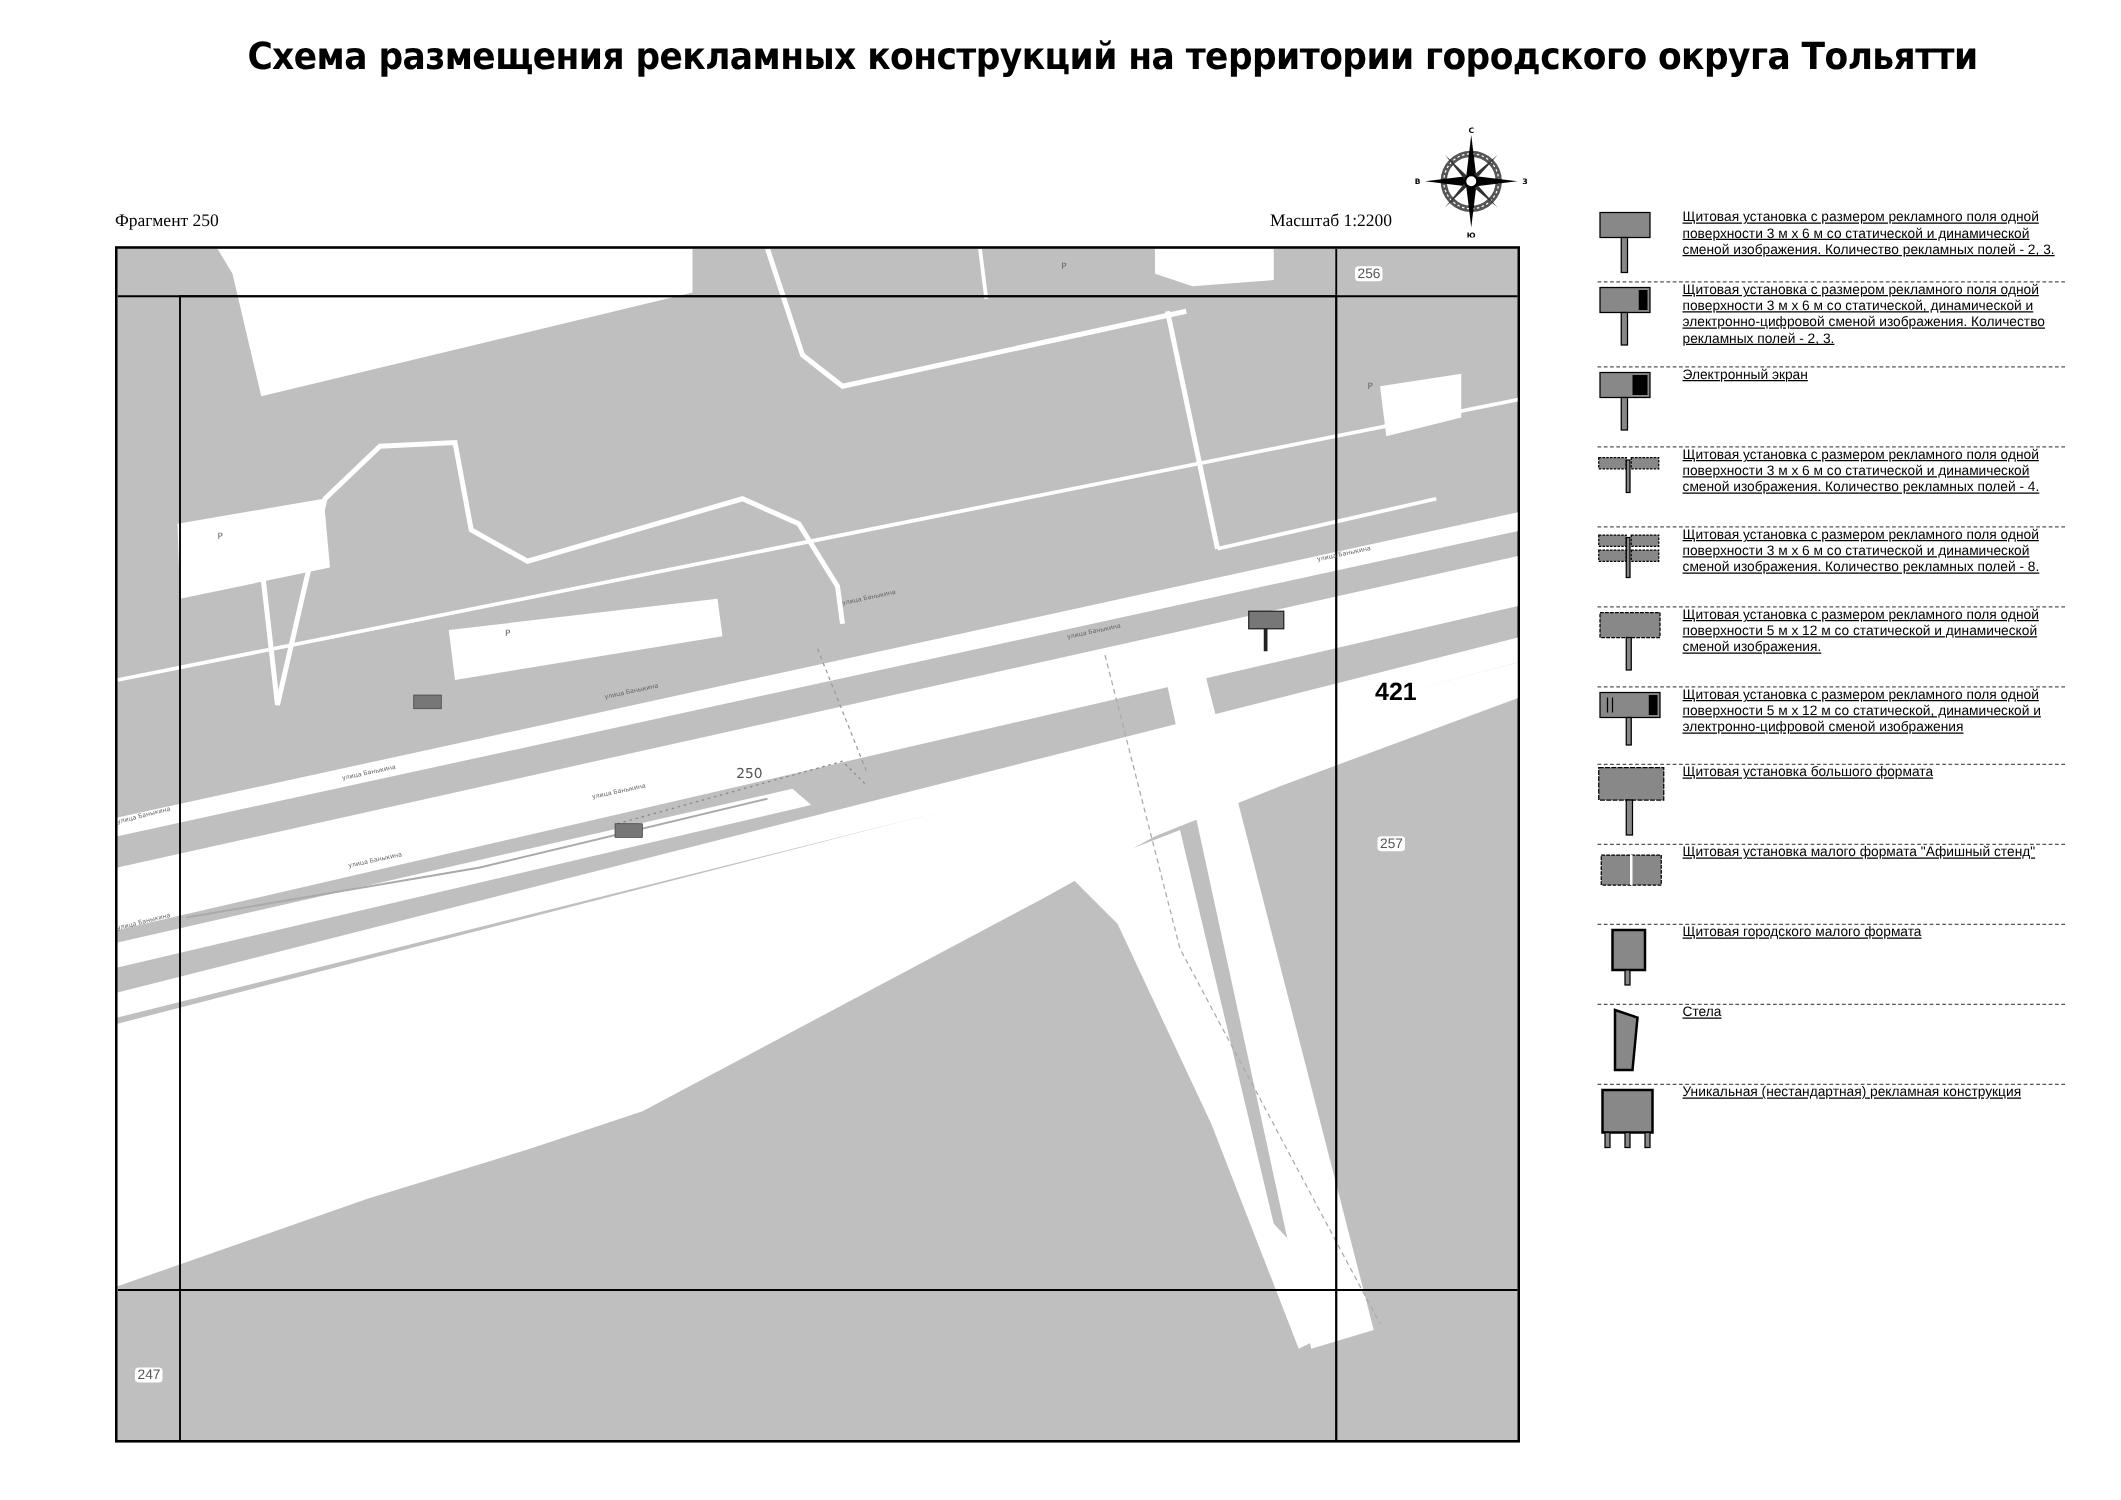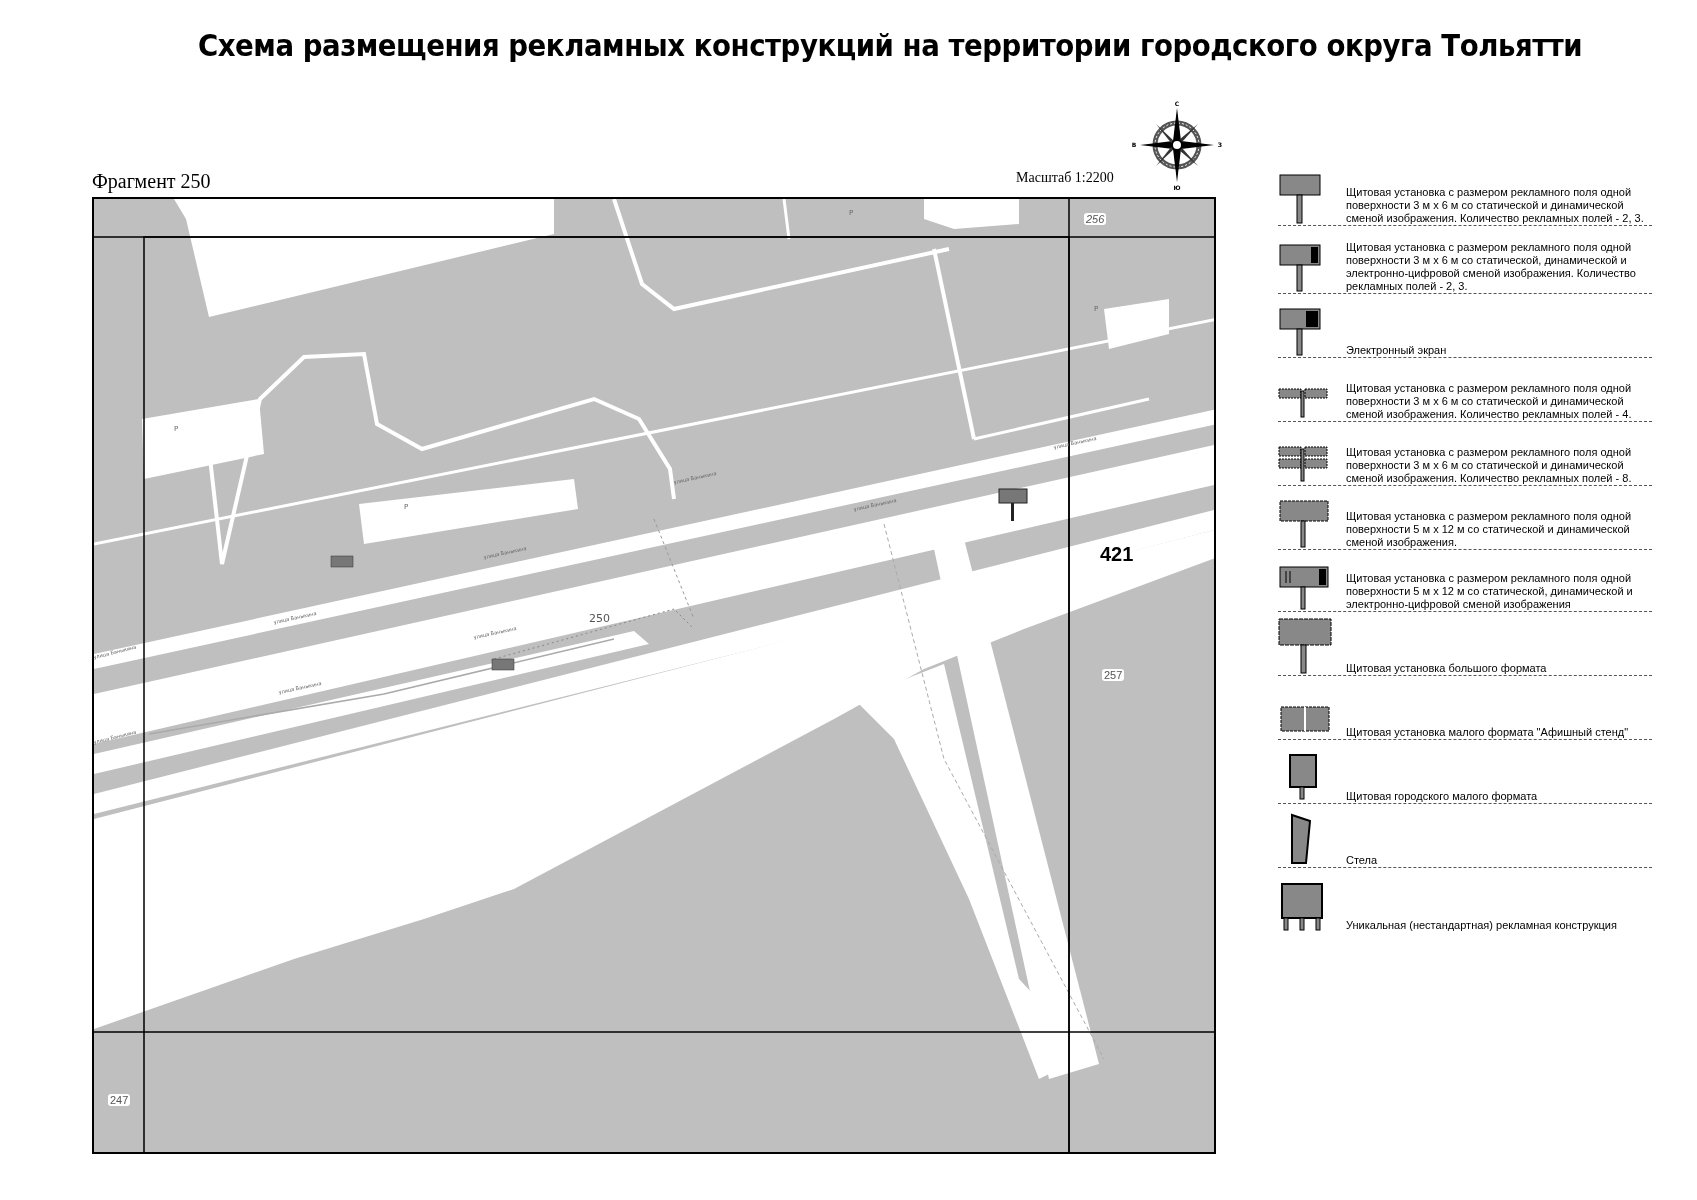--- a/index.html
+++ b/index.html
@@ -1,25 +1,25 @@
 <!DOCTYPE html>
 <html><head>
 <meta charset="utf-8">
 <style>
   html,body{margin:0;padding:0;background:#fff;}
   body{width:1697px;height:1200px;position:relative;overflow:hidden;font-family:"Liberation Sans",sans-serif;color:#000;}
   .title{position:absolute;left:0;top:28px;width:1780px;text-align:center;font-family:"DejaVu Sans",sans-serif;font-weight:bold;font-size:30px;letter-spacing:-0.5px;transform:scaleX(0.92);transform-origin:center;}
-  .frag-label{position:absolute;left:92px;top:170px;font-family:"Liberation Serif",serif;font-size:20px;}
+  .frag-label{position:absolute;left:92px;top:170px;font-family:"Liberation Serif",serif;font-size:14px;}
   .scale-label{position:absolute;left:1016px;top:170px;font-family:"Liberation Serif",serif;font-size:14px;}
   .compass{position:absolute;left:1130px;top:100px;width:95px;height:90px;}
   .map{position:absolute;left:92px;top:197px;width:1124px;height:957px;border:2px solid #000;box-sizing:border-box;background:#bfbfbf;overflow:hidden;}
   .map svg{position:absolute;left:0;top:0;}
   .sheet-num{position:absolute;font-size:11px;color:#555;background:#fff;padding:0 2px;border-radius:3px;}
   .legend{position:absolute;left:1278px;top:168px;width:374px;}
-  .legend-item{display:flex;align-items:flex-end;border-bottom:1px dashed #555;box-sizing:border-box;}
+  .legend-item{display:flex;align-items:flex-start;border-bottom:1px dashed #555;box-sizing:border-box;text-decoration:underline;}
   .legend-icon{width:60px;flex:0 0 60px;display:flex;align-items:center;justify-content:flex-start;}
   .legend-text{font-size:11px;line-height:13px;padding-left:8px;}
   .legend-text.serif{font-family:"Liberation Serif",serif;font-size:13px;line-height:20px;}
   .legend-item:last-child{border-bottom:none;}
   .marker-421{position:absolute;left:1098px;top:543px;font-weight:bold;font-size:20px;background:#fff;padding:0 2px;}
 </style>
 </head>
 <body>
 
 <div class="title">Схема размещения рекламных конструкций на территории городского округа Тольятти</div>
@@ -101,21 +101,21 @@
       <text x="960" y="250" transform="rotate(-12 960 250)">улица Баныкина</text>
     </g>
     <g font-size="7" fill="#666" font-family="DejaVu Sans, sans-serif">
       <text x="80" y="232">P</text>
       <text x="755" y="16">P</text>
       <text x="1000" y="112">P</text>
       <text x="310" y="310">P</text>
     </g>
     <text x="495" y="423" font-size="11" fill="#555" font-family="DejaVu Sans, sans-serif">250</text>
   </svg>
-  <span class="sheet-num" style="left:990px;top:14px;font-style:italic;">256</span>
+  <span class="sheet-num" style="left:990px;top:14px;">256</span>
   <span class="sheet-num" style="left:1008px;top:470px;">257</span>
   <span class="sheet-num" style="left:14px;top:895px;">247</span>
 </div>
 <div class="marker-421">421</div>
 
 <div class="legend">
   <div class="legend-item" style="height:58px">
     <div class="legend-icon">
         <svg width="46" height="52">
           <rect x="2" y="2" width="40" height="20" fill="#888" stroke="#000"></rect>

